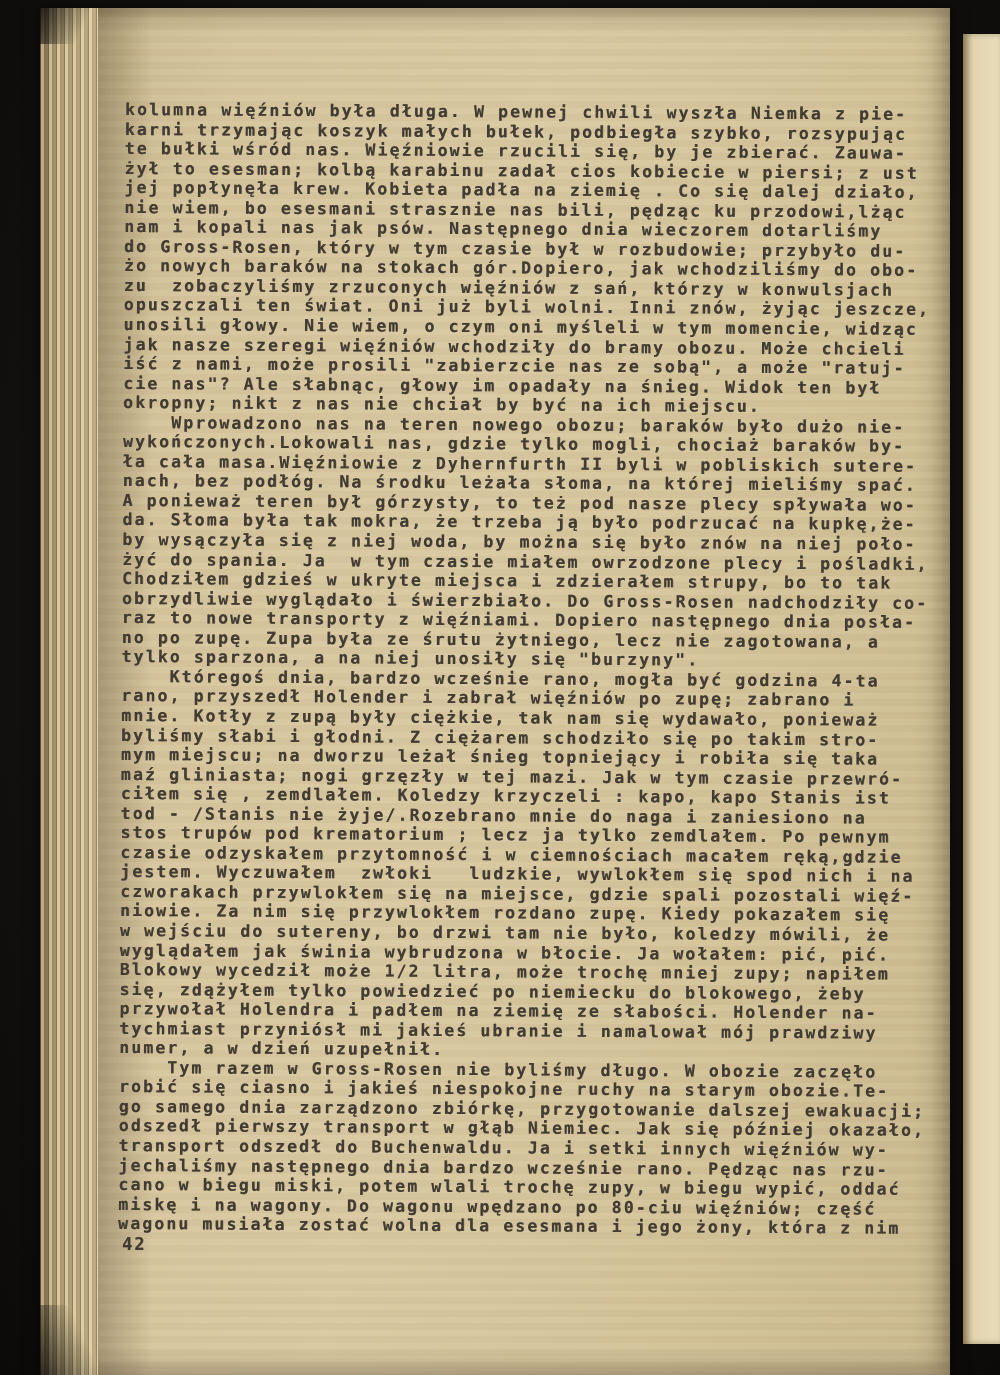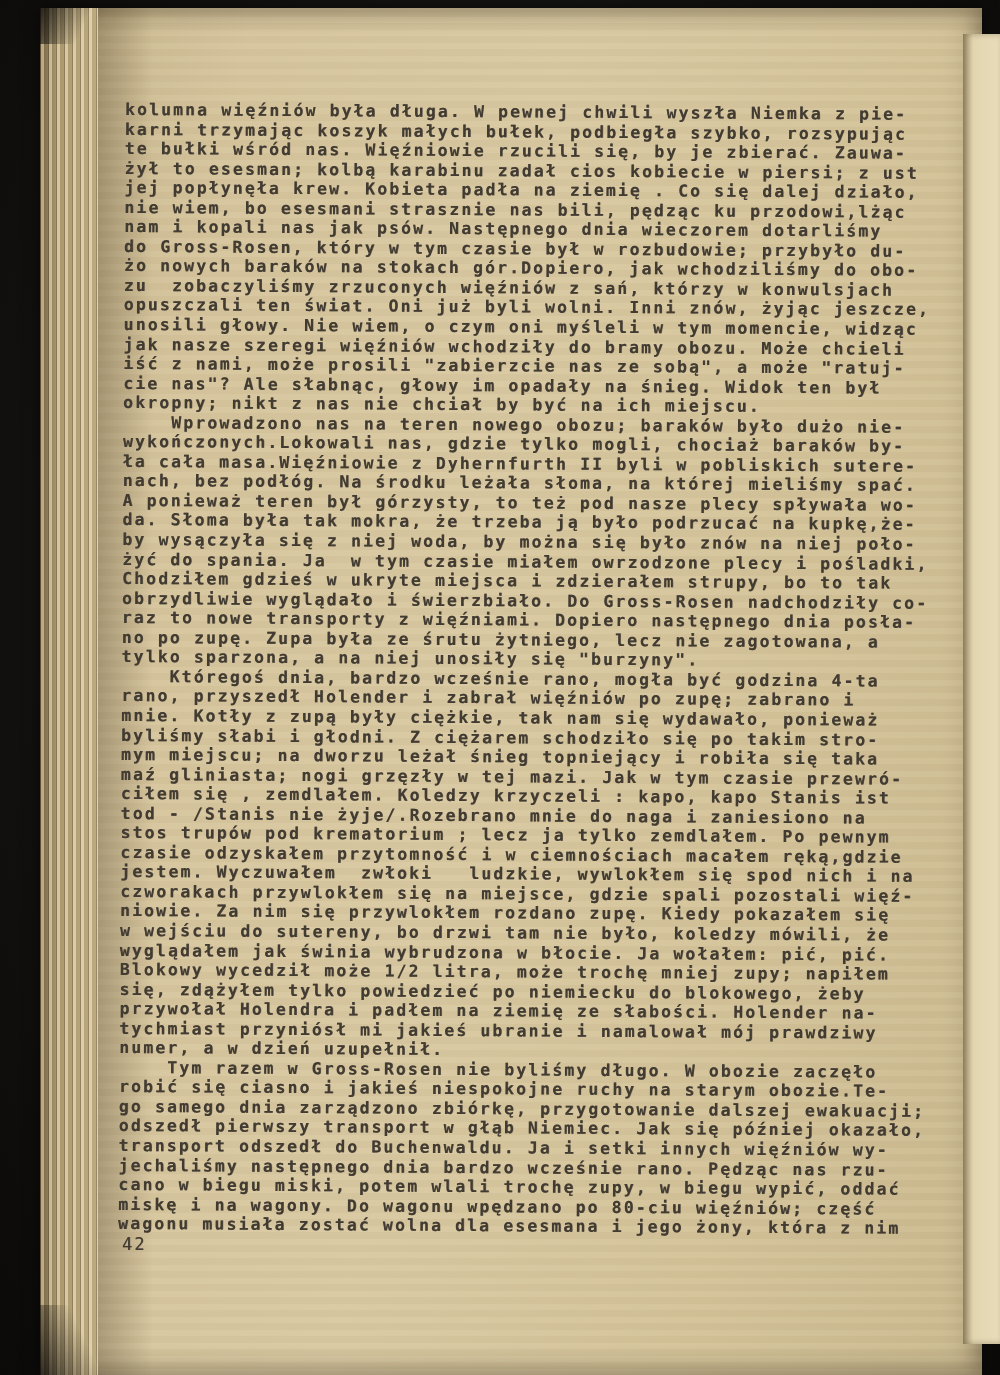--- a/index.html
+++ b/index.html
@@ -23,21 +23,20 @@
     top: 8px;
     width: 910px;
     height: 1367px;
     background:
       linear-gradient(100deg, #c8b78d 0%, #d6c59d 18%, #d9c9a2 45%, #d4c399 75%, #cbba90 100%);
     box-shadow:
       inset 0 8px 18px rgba(40,30,15,0.22),
       inset 0 -10px 20px rgba(40,30,15,0.20),
       inset -14px 0 26px rgba(40,30,15,0.18),
       0 0 14px rgba(0,0,0,0.6);
-    padding-left: 32px;
   }
   
   .page-edges {
     position: absolute;
     left: 0;
     top: 0;
     width: 58px;
     height: 100%;
     background:
       repeating-linear-gradient(90deg,
@@ -83,21 +82,21 @@
     font-weight: 700;
     color: #413b32;
     text-shadow: 0.4px 0 0 rgba(65,59,50,0.55);
   }
   .pagenum {
     position: absolute;
     left: 82px;
     top: 1226px;
     font-size: 17px;
     letter-spacing: 2px;
-    font-weight: 400;
+    font-weight: 700;
     color: #413b32;
     text-shadow: 0.4px 0 0 rgba(65,59,50,0.55);
   }
   
   .next-page {
     position: absolute;
     left: 963px;
     top: 34px;
     width: 37px;
     height: 1310px;

